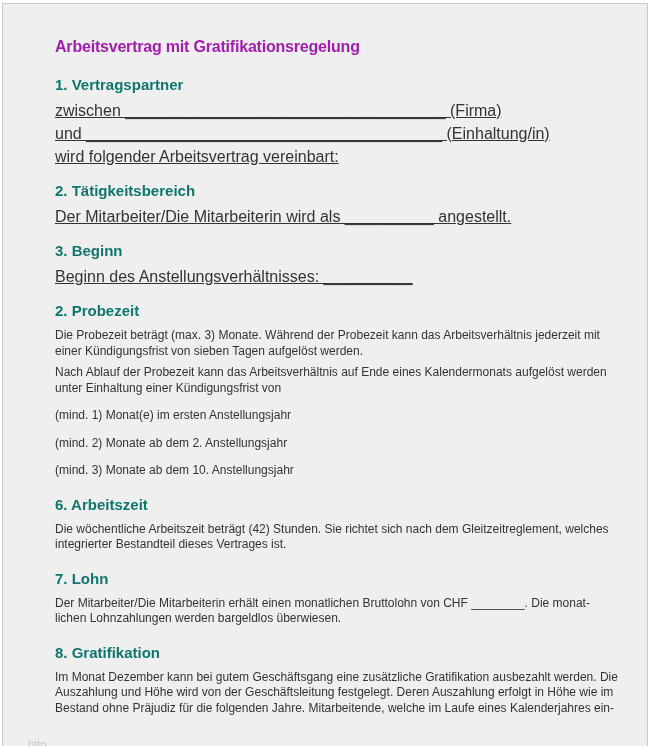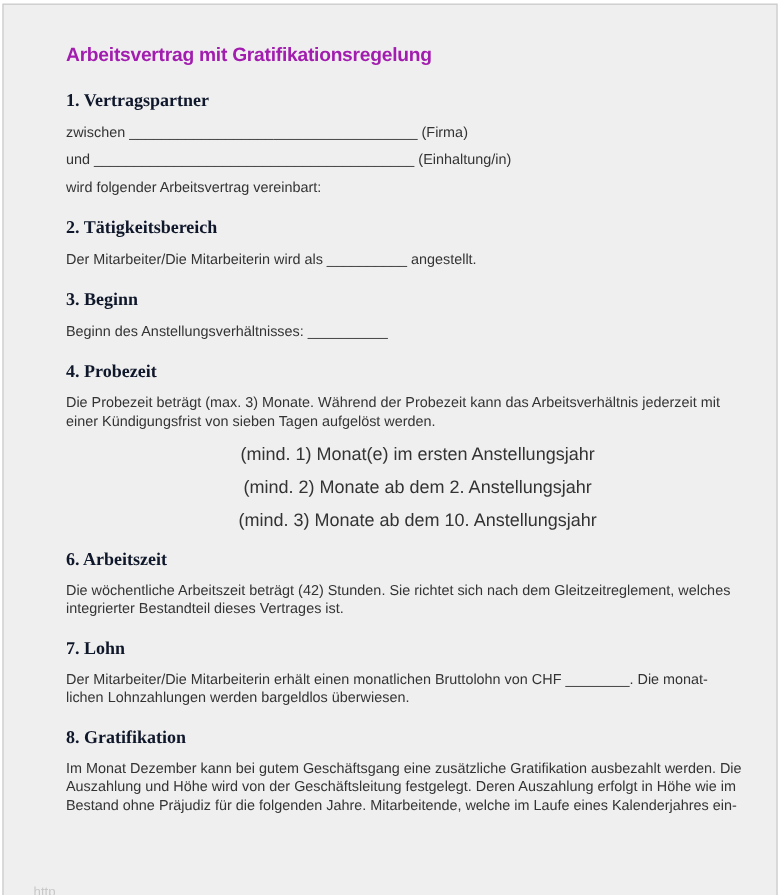--- a/index.html
+++ b/index.html
@@ -33,41 +33,40 @@
     line-height: 25px;
     font-weight: bold;
     color: #a21caf;
     margin: 0;
     letter-spacing: -0.2px;
   }
   h2.sec-heading {
     font-size: 15px;
     line-height: 17px;
     font-weight: bold;
-    color: #0f172a;
+    color: #0f766e;
     margin: 17px 0 9px 0;
-    font-family: Liberation Serif, serif;
   }
   p.line {
-    font-size: 12px;
+    font-size: 16px;
     line-height: 17px;
     margin: 0 0 6px 0;
+    text-decoration: underline;
   }
   p.para {
     font-size: 12px;
     line-height: 15.5px;
     margin: 0 0 6px 0;
     white-space: pre-line;
     max-width: 588px;
   }
   p.item {
-    font-size: 15px;
+    font-size: 12px;
     line-height: 15.5px;
     margin: 12px 0 0 0;
-    text-align: center;
   }
   .watermark {
     position: absolute;
     left: 28px;
     top: 690px;
     font-size: 11px;
     color: #c8c8c8;
     z-index: 2;
     margin-top: 48px;
   }
@@ -91,26 +90,28 @@
       <h2 class="sec-heading">2. Tätigkeitsbereich</h2>
       <p class="line">Der Mitarbeiter/Die Mitarbeiterin wird als __________ angestellt.</p>
     </section>
 
     <section>
       <h2 class="sec-heading">3. Beginn</h2>
       <p class="line">Beginn des Anstellungsverhältnisses: __________</p>
     </section>
 
     <section>
-      <h2 class="sec-heading">4. Probezeit</h2>
+      <h2 class="sec-heading">2. Probezeit</h2>
       <p class="para">Die Probezeit beträgt (max. 3) Monate. Während der Probezeit kann das Arbeitsverhältnis jederzeit mit
 einer Kündigungsfrist von sieben Tagen aufgelöst werden.</p>
     </section>
 
     <section>
+      <p class="para">Nach Ablauf der Probezeit kann das Arbeitsverhältnis auf Ende eines Kalendermonats aufgelöst werden
+unter Einhaltung einer Kündigungsfrist von</p>
       <p class="item">(mind. 1) Monat(e) im ersten Anstellungsjahr</p>
       <p class="item">(mind. 2) Monate ab dem 2. Anstellungsjahr</p>
       <p class="item">(mind. 3) Monate ab dem 10. Anstellungsjahr</p>
     </section>
 
     <section>
       <h2 class="sec-heading">6. Arbeitszeit</h2>
       <p class="para">Die wöchentliche Arbeitszeit beträgt (42) Stunden. Sie richtet sich nach dem Gleitzeitreglement, welches
 integrierter Bestandteil dieses Vertrages ist.</p>
     </section>

